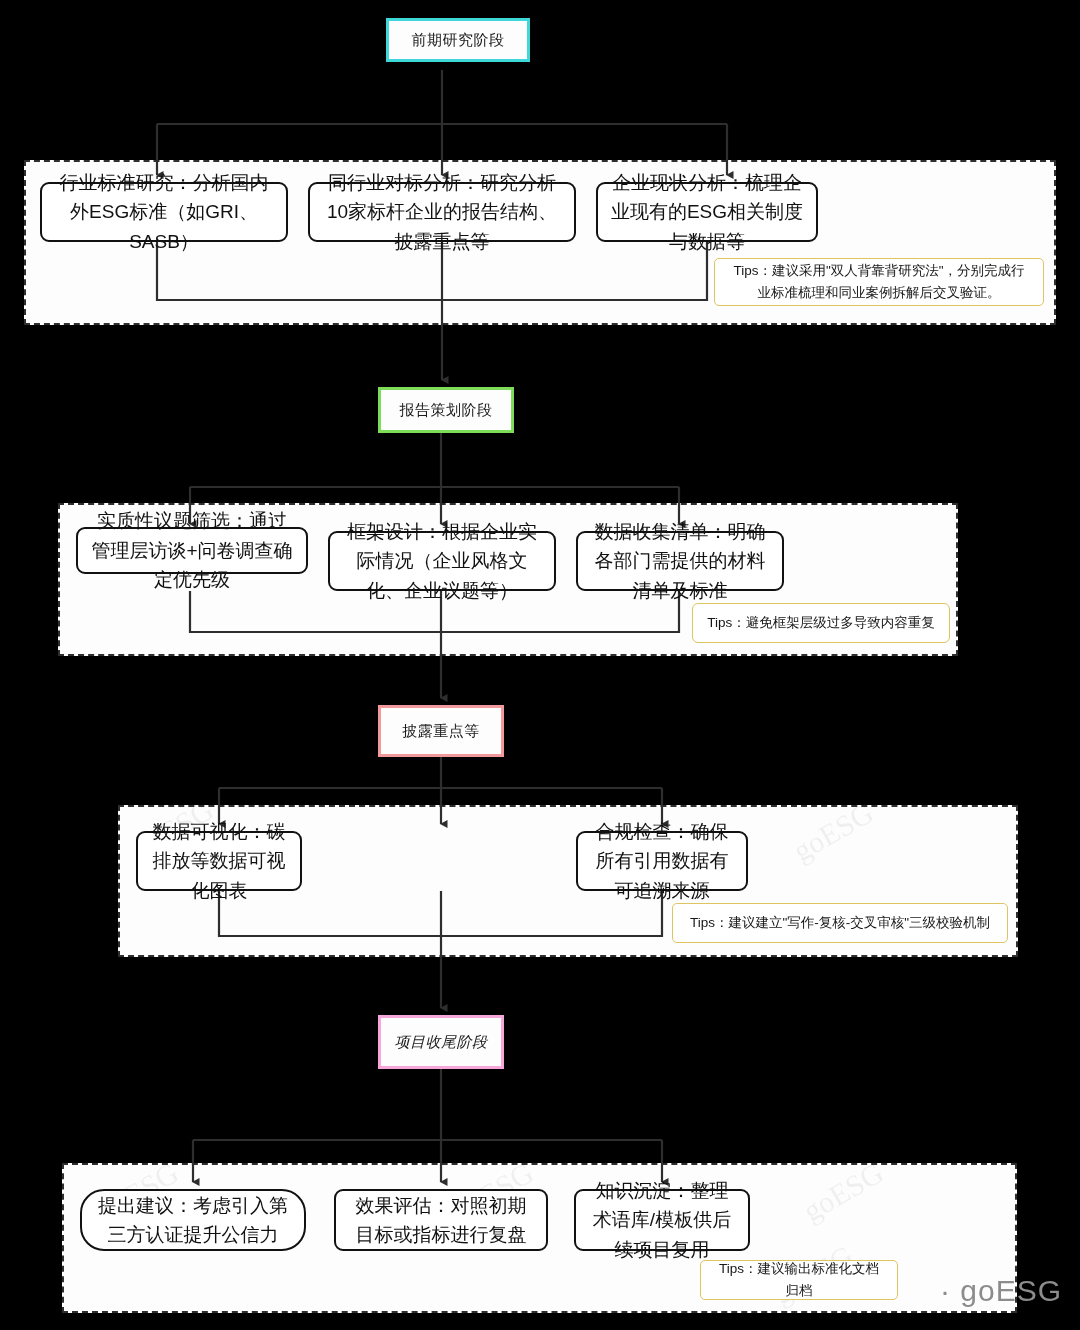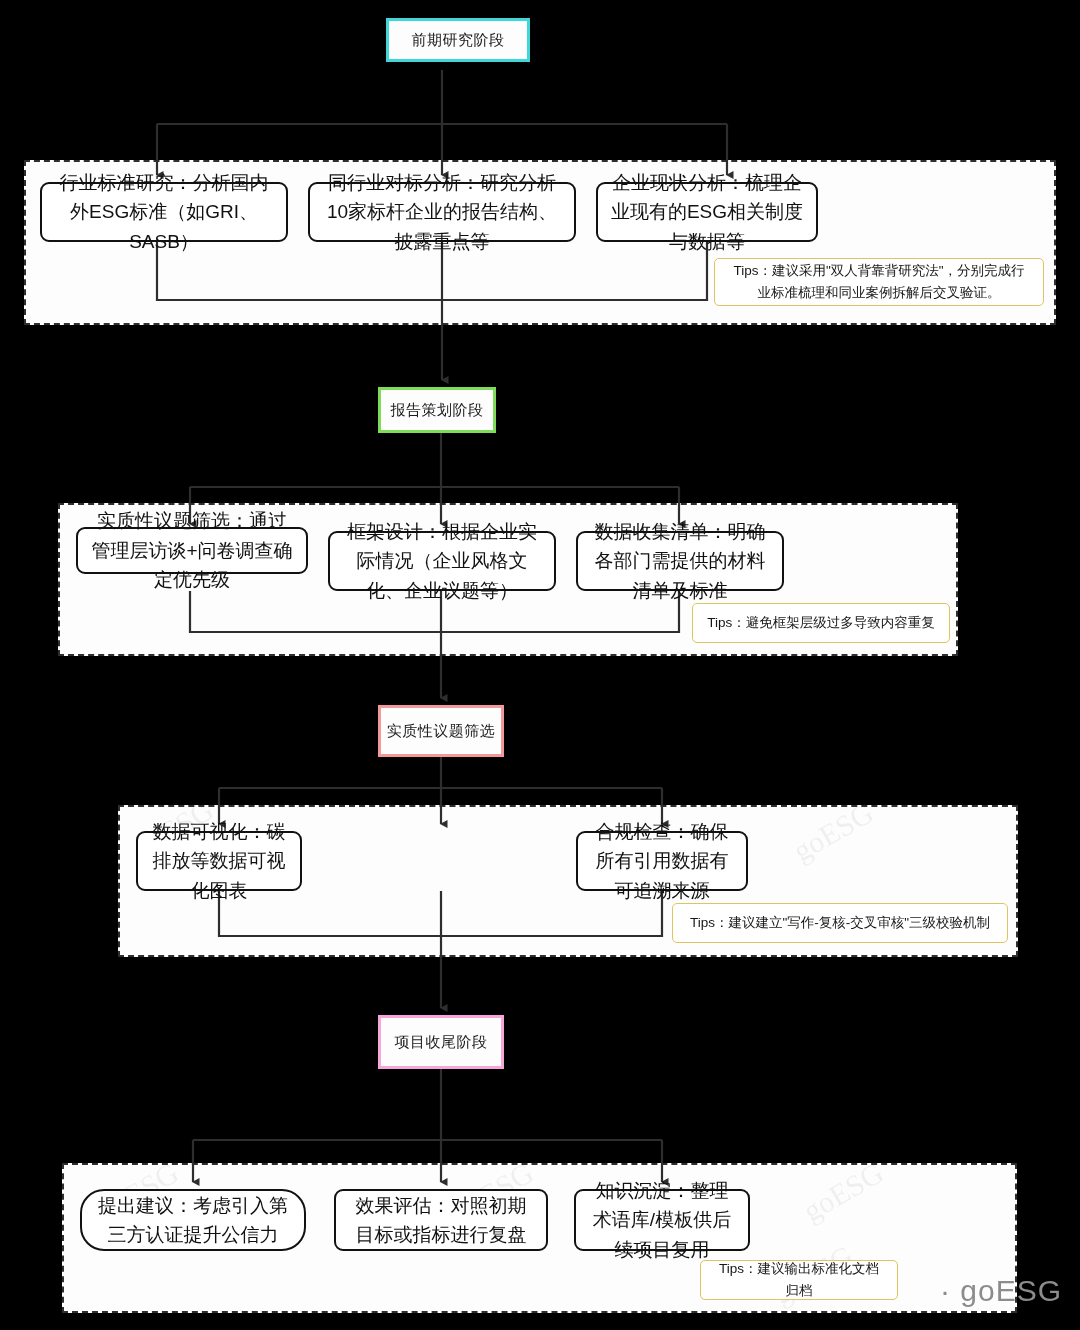--- a/index.html
+++ b/index.html
@@ -12,21 +12,21 @@
 
   
   .stage{
     position:absolute;background:#fdfdfd;
     border:3px solid #000;
     display:flex;align-items:center;justify-content:center;
     font-size:15px;color:#1b1b1b;letter-spacing:.5px;
     box-sizing:border-box;z-index:6;
   }
   .stage-1{left:370px;top:18px;width:144px;height:44px;border-color:#3fd8d8;margin-left:16px;}
-  .stage-2{left:378px;top:387px;width:118px;height:46px;border-color:#7ddc58;}
+  .stage-2{left:378px;top:387px;width:136px;height:46px;border-color:#7ddc58;}
   .stage-3{left:378px;top:705px;width:126px;height:52px;border-color:#f2999c;}
   .stage-4{left:378px;top:1015px;width:126px;height:54px;border-color:#f6a6d9;}
 
   
   .group{
     position:absolute;background:#fdfdfd;
     border:2px dashed #2e2e2e;box-sizing:border-box;z-index:2;
   }
   .g1{left:24px;top:160px;width:1032px;height:165px;}
   .g2{left:58px;top:503px;width:900px;height:153px;}
@@ -61,21 +61,21 @@
 
   
   .tips{
     position:absolute;background:#fff;border:1.8px solid #dec55f;
     border-radius:5px;box-sizing:border-box;z-index:5;
     display:flex;align-items:center;justify-content:center;
     text-align:center;font-size:13.5px;line-height:1.6;color:#161616;
     padding:6px 14px;
   }
   .tip1{left:714px;top:258px;width:330px;height:48px;}
-  .tip2{left:692px;top:603px;width:258px;height:40px;}
+  .tip2{left:692px;top:603px;width:258px;height:40px;border-radius:6px;}
   .tip3{left:672px;top:903px;width:336px;height:40px;}
   .tip4{left:700px;top:1260px;width:198px;height:40px;}
 
   
   svg.wires{position:absolute;inset:0;width:1080px;height:1330px;z-index:3;
             pointer-events:none;overflow:visible;}
   .ln{stroke:#2e2e2e;stroke-width:2.2;fill:none;}
 
   
   .wm{position:absolute;color:rgba(255,255,255,.10);font-size:30px;
@@ -142,23 +142,23 @@
   <span class="wm wm-dark" style="left:130px;top:812px;">goESG</span>
   <span class="wm wm-dark" style="left:770px;top:1258px;">goESG</span>
 
   <div class="stage stage-1" style="border-color: rgb(63, 216, 216);">
     <span>前期研究阶段</span>
   </div>
   <div class="stage stage-2" style="border-color: rgb(125, 220, 88);">
     <span>报告策划阶段</span>
   </div>
   <div class="stage stage-3" style="border-color: rgb(242, 153, 156);">
-    <span>实质性议题筛选</span>
-  </div>
-  <div class="stage stage-4" style="border-color: rgb(246, 166, 217);">
+    <span>披露重点等</span>
+  </div>
+  <div class="stage stage-4" style="border-color: rgb(246, 166, 217); font-style: italic;">
     <span>项目收尾阶段</span>
   </div>
 
   <div class="task t1a">
     <span>行业标准研究：分析国内外ESG标准（如GRI、SASB）</span>
   </div>
   <div class="task t1b">
     <span>同行业对标分析：研究分析10家标杆企业的报告结构、披露重点等</span>
   </div>
   <div class="task t1c">

